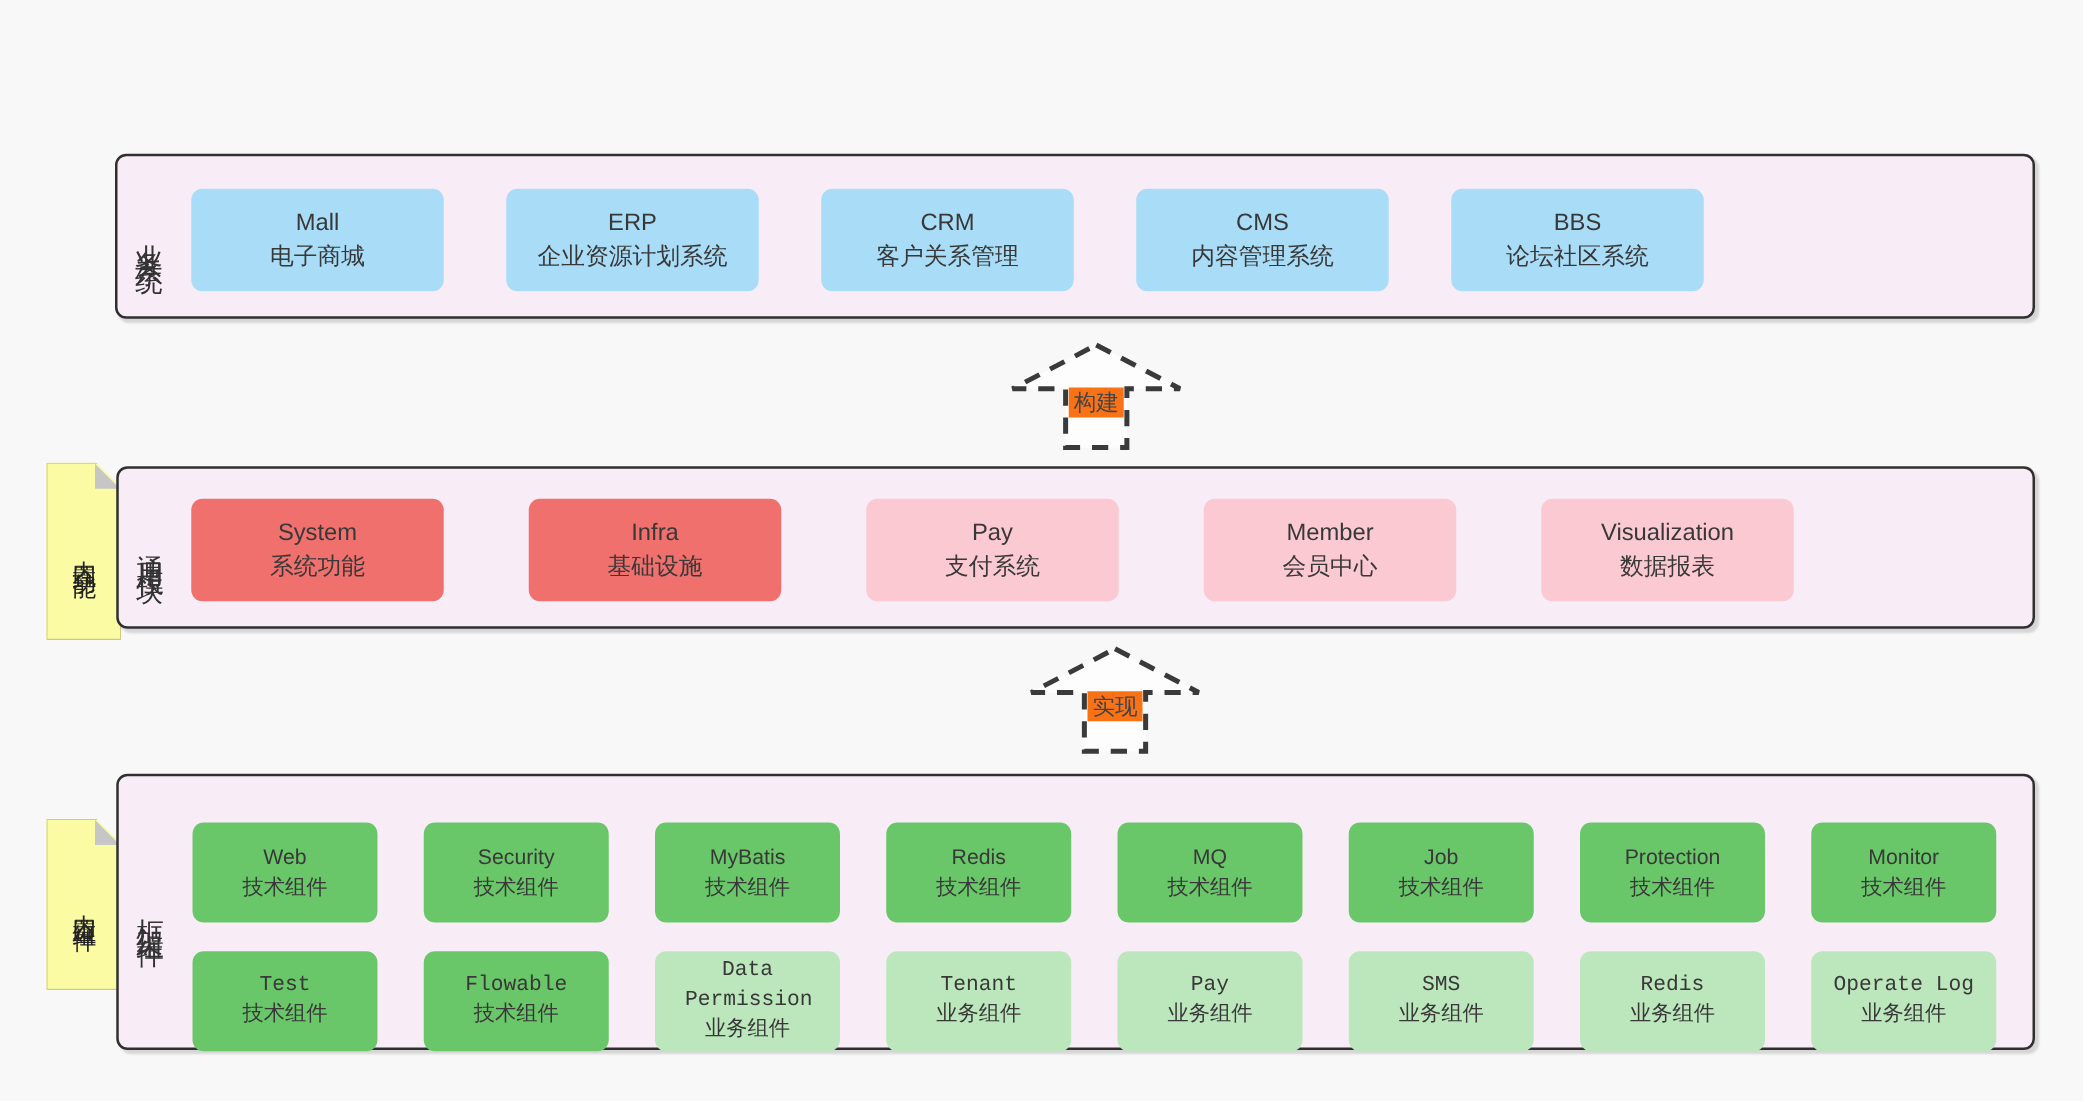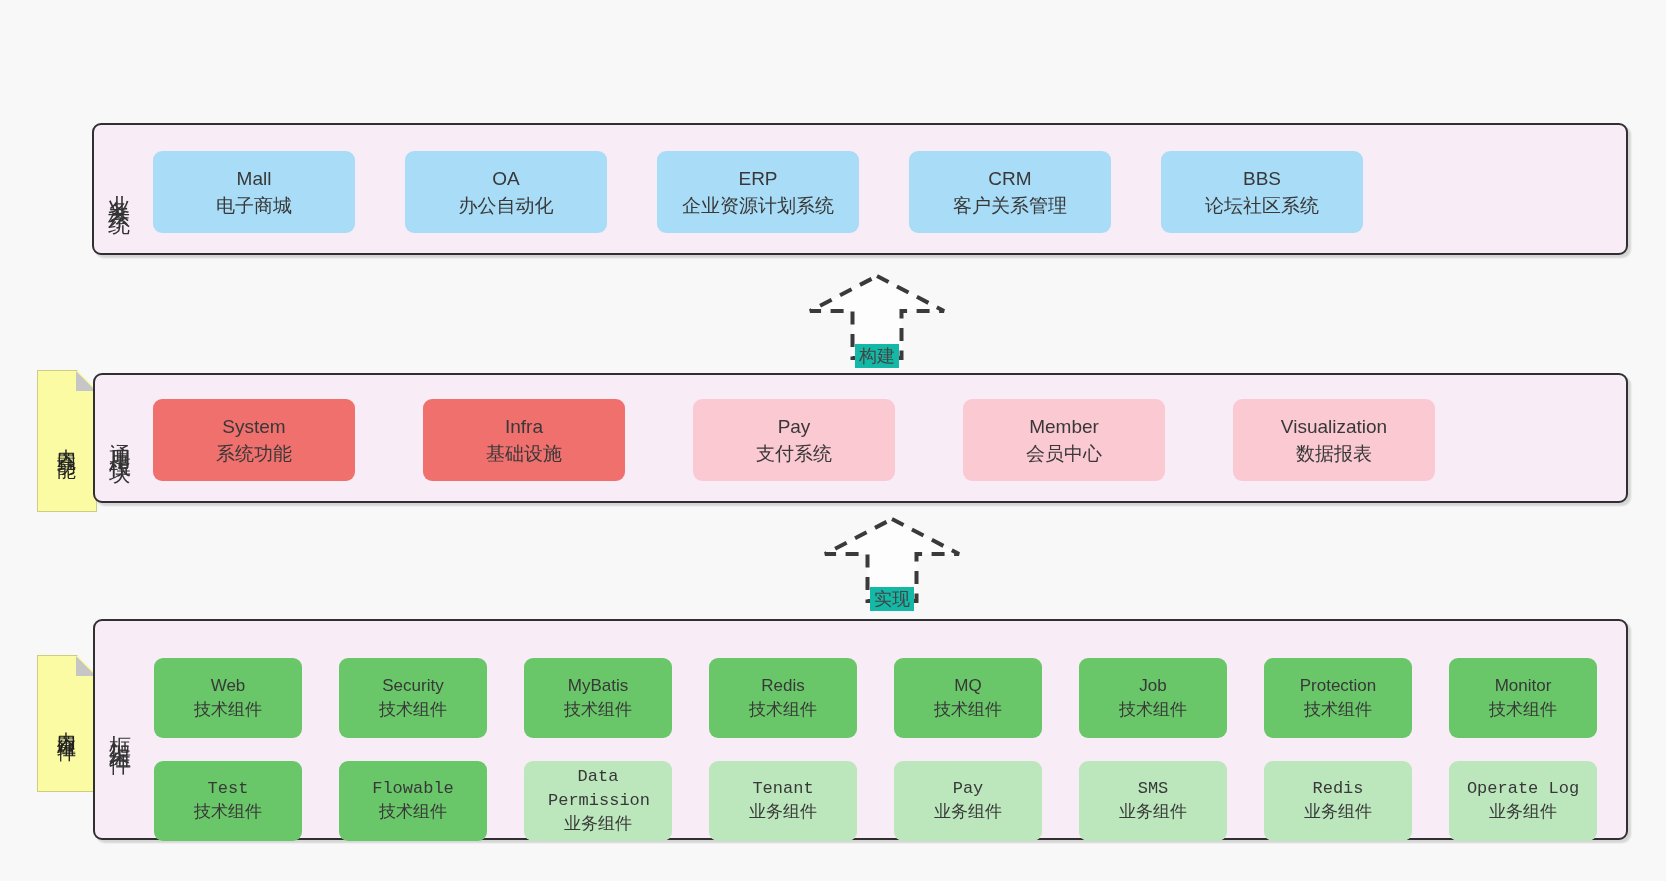--- a/index.html
+++ b/index.html
@@ -45,21 +45,21 @@
   .gdark{background:#69c769;}
   .glight{background:#bce7bc;}
   .narrow{display:inline-block;max-width:100px;}
 
   
   .arrow{position:absolute;width:140px;height:88px;z-index:1;}
   #arrow-build{left:807px;top:273px;}
   #arrow-implement{left:822px;top:516px;}
   .arrow svg{display:block;}
   .arrow .alabel{position:absolute;left:50%;top:37px;transform:translateX(-50%);
-                 background:#14b8a6;padding:0 4px;font-size:18px;color:#444;white-space:nowrap;margin-top:34px;}
+                 background:#f97316;padding:0 4px;font-size:18px;color:#444;white-space:nowrap;}
 </style>
 </head>
 <body>
 
 <div id="stage">
 
   <div class="note" id="note-features">
     <span class="fold"></span>
     <span class="ntext">内置功能</span>
   </div>
@@ -90,30 +90,30 @@
   <div class="panel" id="panel-components">
     <span class="vlabel">框架组件</span>
   </div>
 
   <div class="row" id="row-business">
     <div class="box box-lg blue">
       <span>Mall</span>
       <span>电子商城</span>
     </div>
     <div class="box box-lg blue">
-      <span>OA</span>
-      <span>办公自动化</span>
-    </div>
-    <div class="box box-lg blue">
       <span>ERP</span>
       <span>企业资源计划系统</span>
     </div>
     <div class="box box-lg blue">
       <span>CRM</span>
       <span>客户关系管理</span>
+    </div>
+    <div class="box box-lg blue">
+      <span>CMS</span>
+      <span>内容管理系统</span>
     </div>
     <div class="box box-lg blue">
       <span>BBS</span>
       <span>论坛社区系统</span>
     </div>
   </div>
 
   <div class="row" id="row-modules">
     <div class="box box-lg red">
       <span>System</span>

